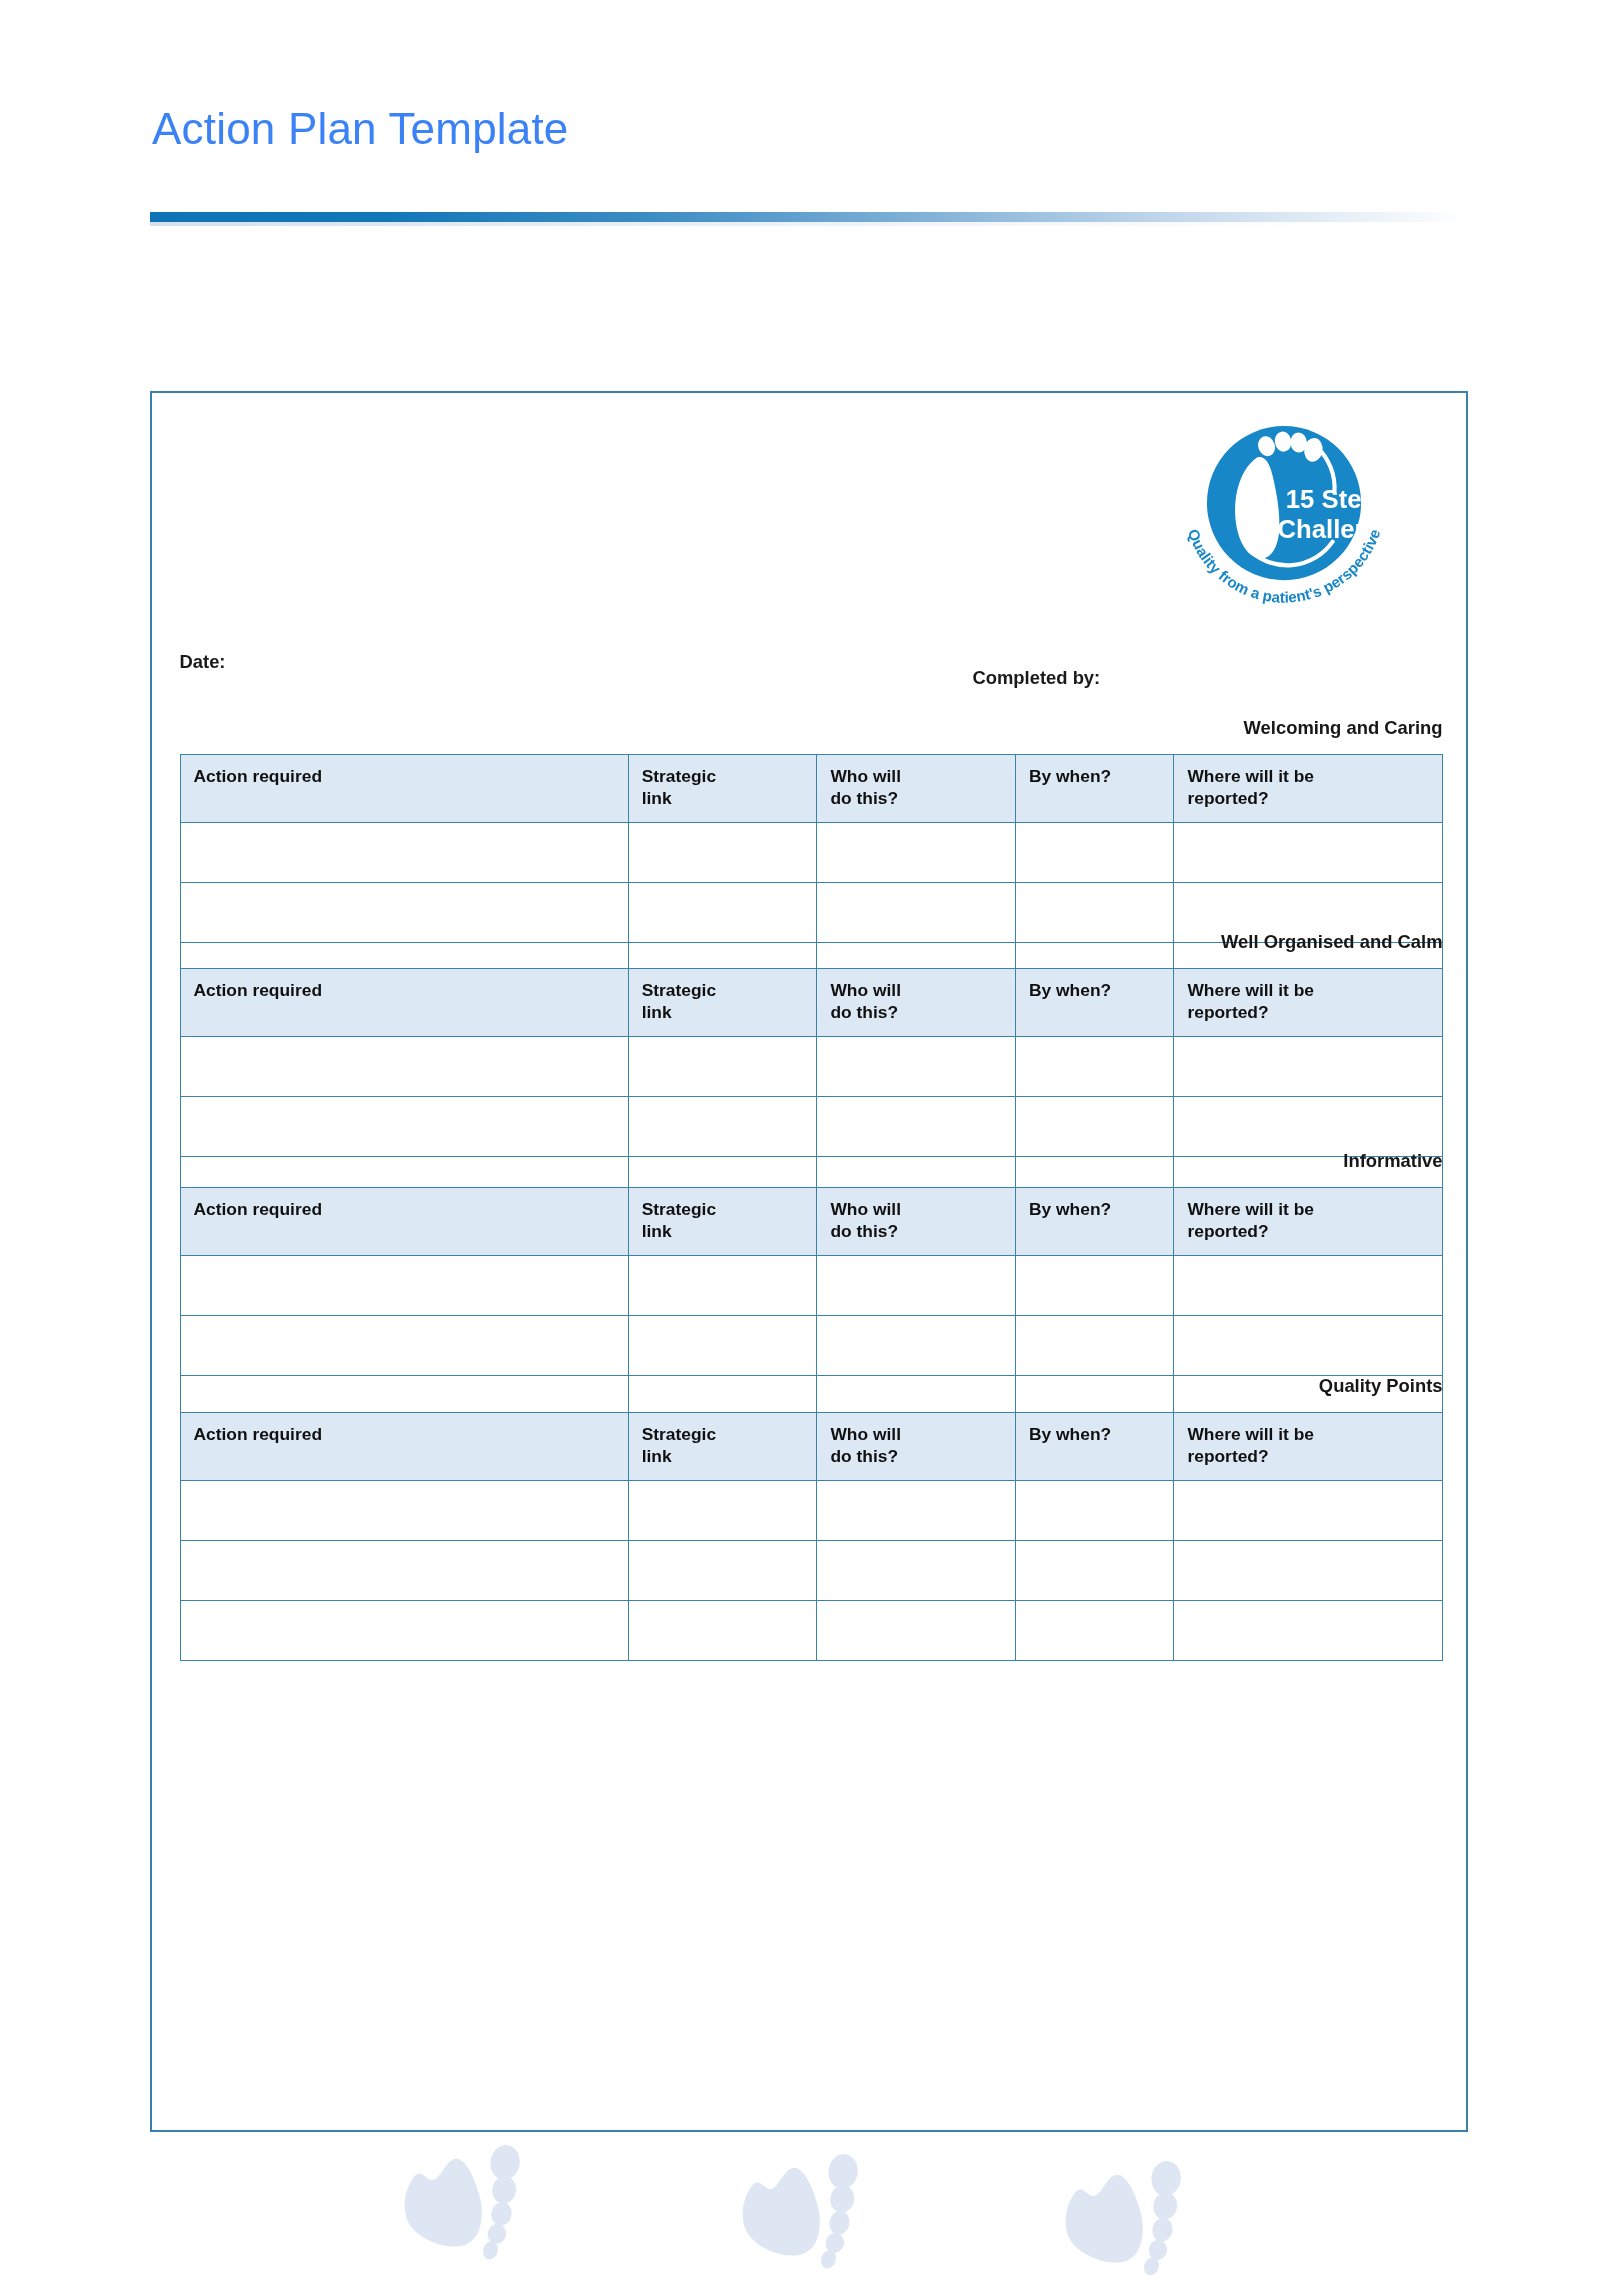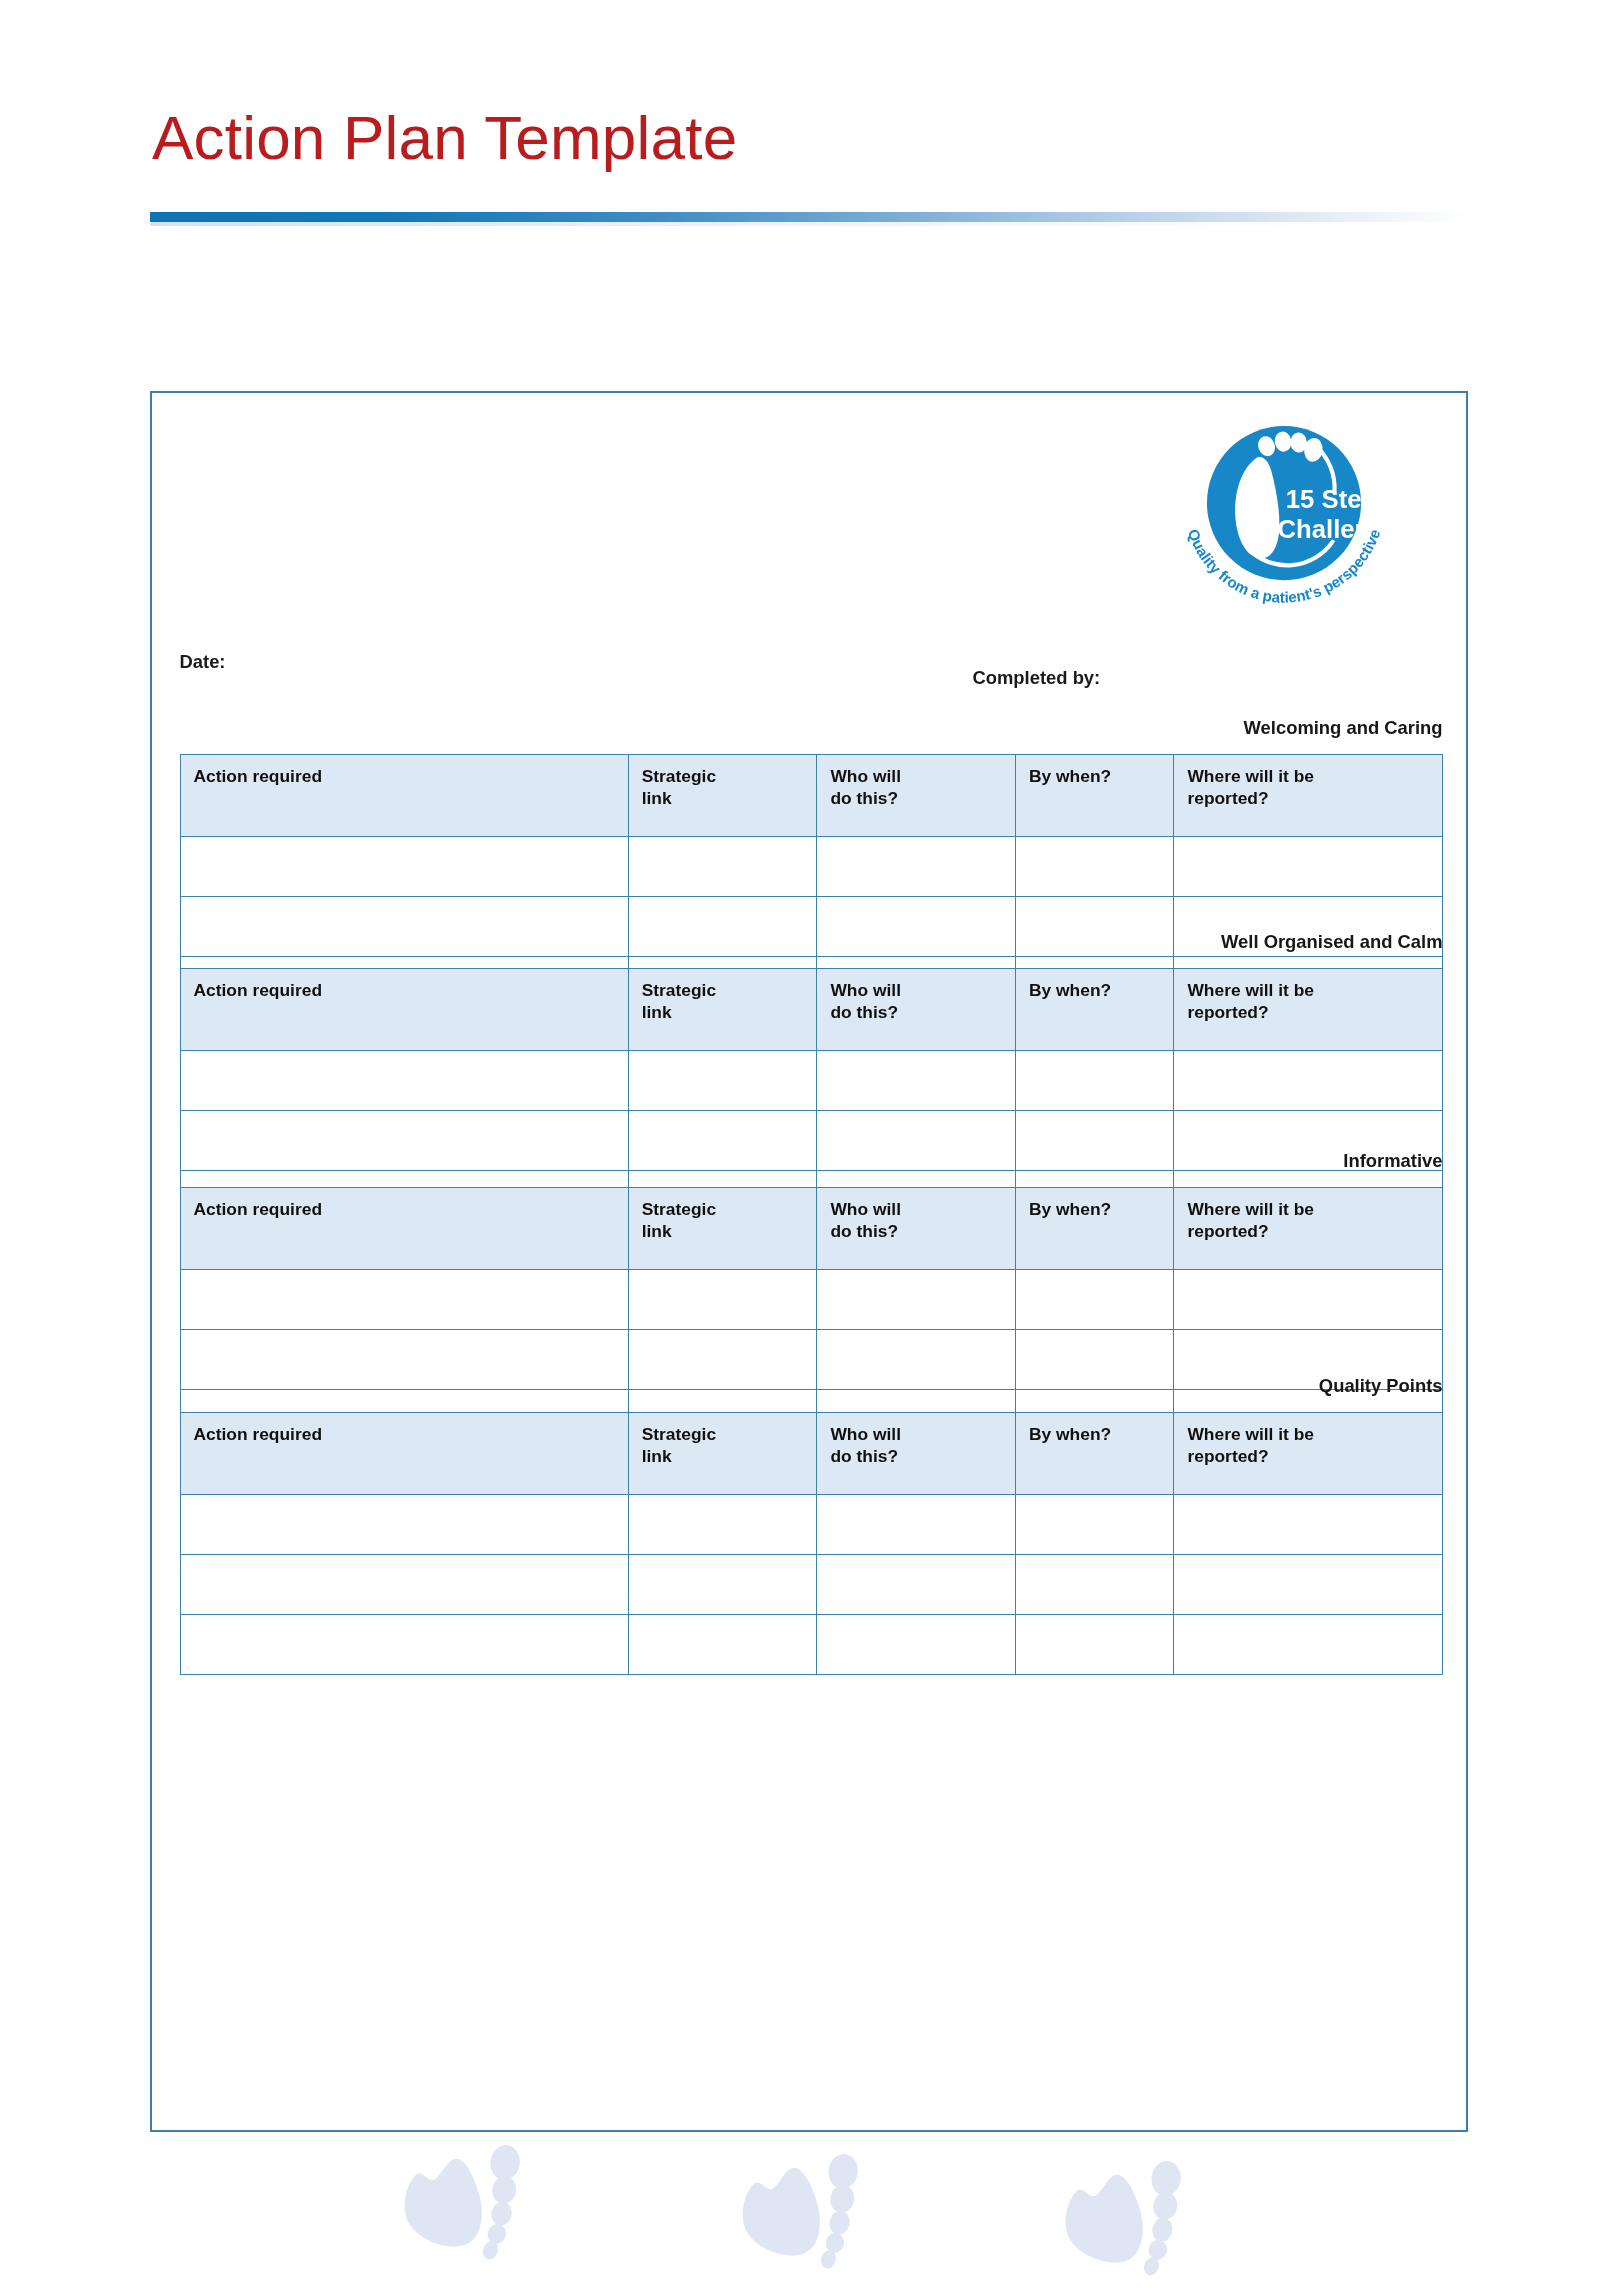--- a/index.html
+++ b/index.html
@@ -19,23 +19,23 @@
   #title-block {
     position: absolute;
     left: 0;
     top: 0;
     width: 1623px;
   }
   #page-title {
     position: absolute;
     left: 152px;
     top: 107px;
-    font-size: 62px;
+    font-size: 44px;
     font-weight: 400;
-    color: #b91c1c;
+    color: #3b82f6;
     letter-spacing: 0.2px;
     line-height: 1;
     white-space: nowrap;
   }
   #title-rule {
     position: absolute;
     left: 150px;
     top: 212px;
     width: 1318px;
     height: 10px;
@@ -123,21 +123,21 @@
   }
   table.action-table th,
   table.action-table td {
     border: 1.8px solid #3a82a8;
     padding: 0;
     vertical-align: top;
   }
   table.action-table thead th {
     background: #dde8f5;
     height: 53px;
-    padding: 11px 13px 17px 13px;
+    padding: 11px 13px 3px 13px;
     text-align: left;
     font-size: 17.4px;
     font-weight: bold;
     color: #101010;
     line-height: 1.25;
   }
   table.action-table tbody td {
     height: 59px;
   }
   

